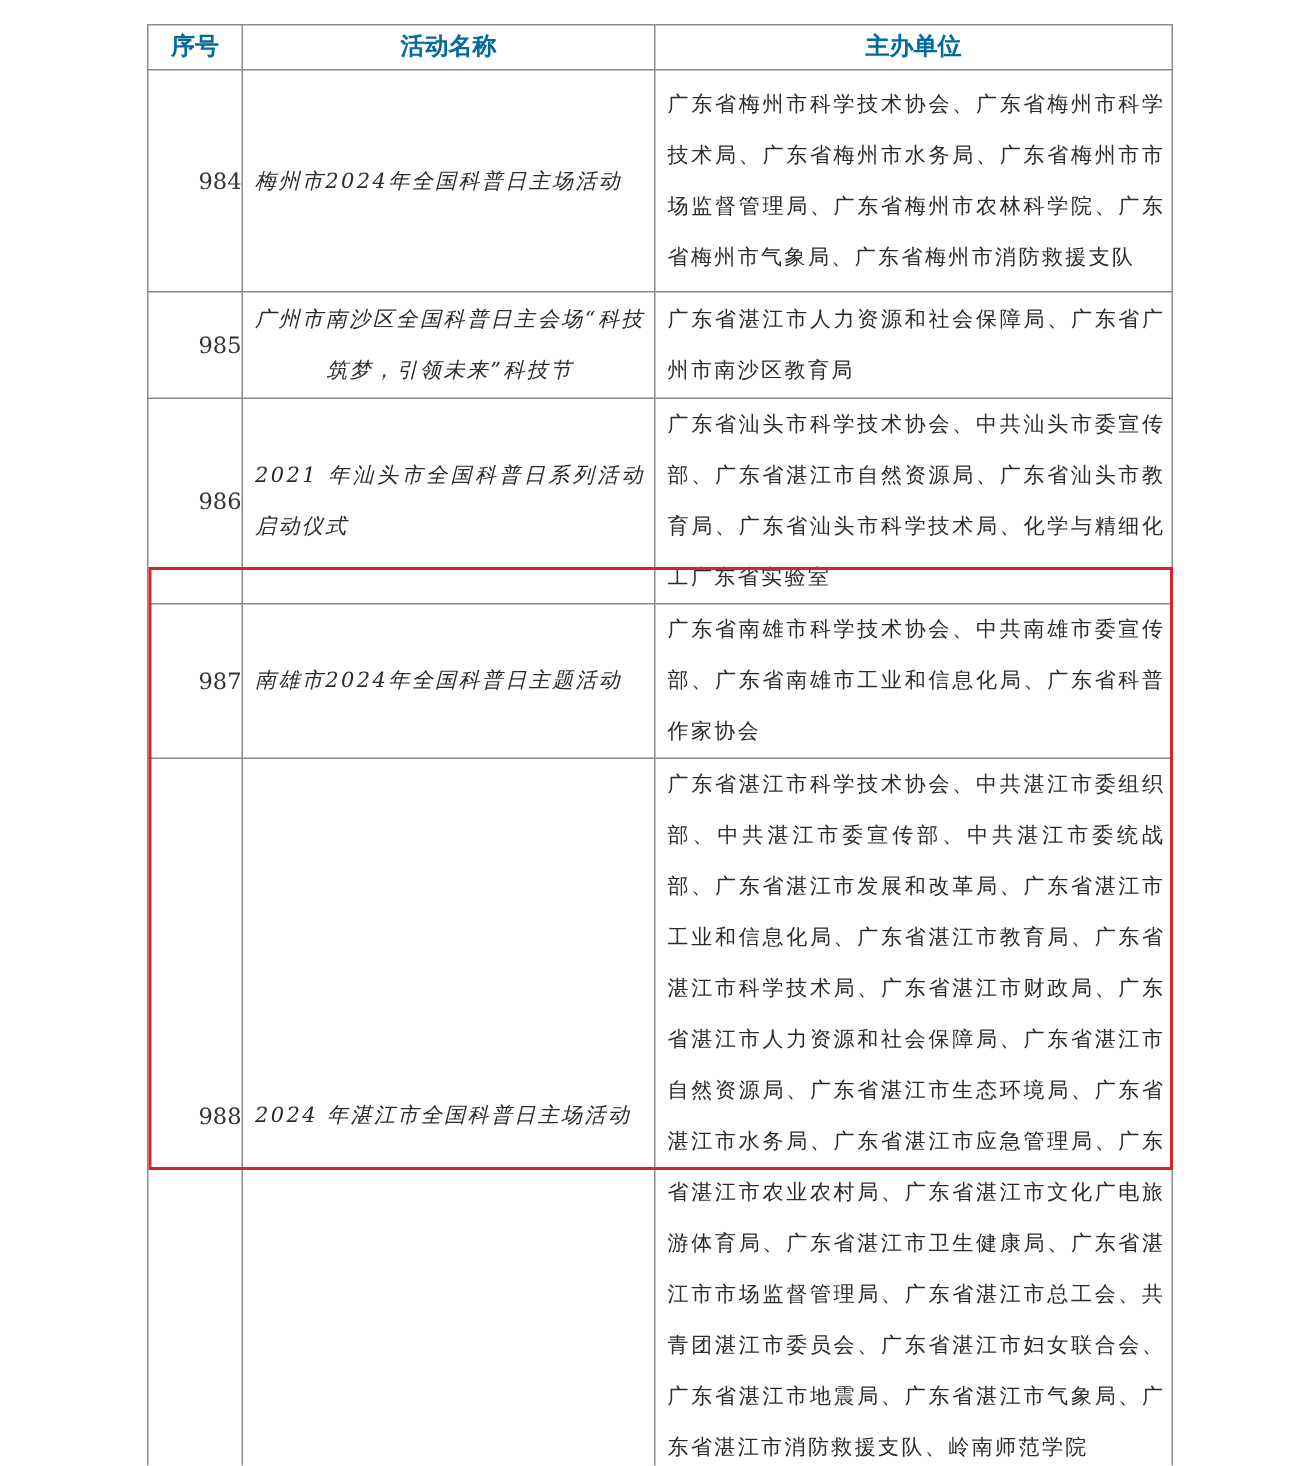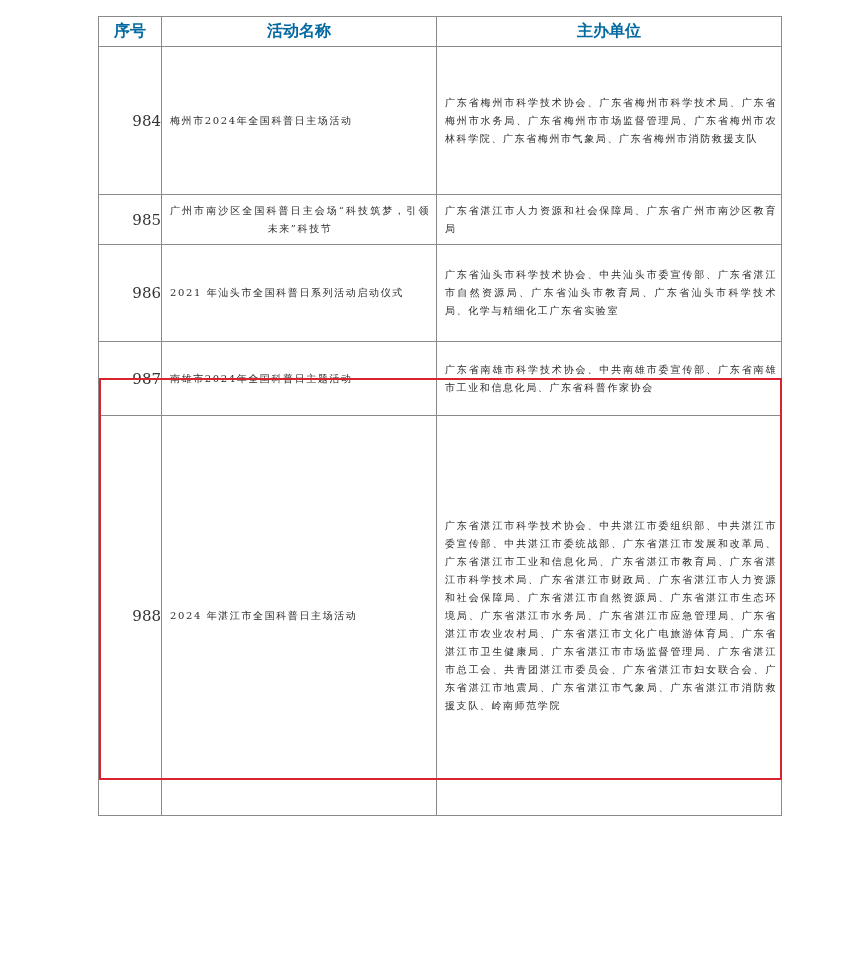--- a/index.html
+++ b/index.html
@@ -38,28 +38,29 @@
   }
   .col-no { width: 63px; }
   .col-name { width: 275px; }
   .col-org { width: 345px; }
   td.cell-no {
     text-align: right;
     font-size: 15px;
     color: #333;
   }
   td.cell-name, td.cell-org {
-    font-size: 10px;
-    line-height: 18px;
+    font-size: 14px;
+    line-height: 34px;
     letter-spacing: 1.6px;
     text-align: justify;
     text-align-last: left;
   }
   td.cell-name {
     padding: 1px 6px 1px 8px;
+    font-style: italic;
   }
   td.cell-org {
     padding: 0 4px 0 8px;
   }
   .quote-center {
     text-align: right;
     text-align-last: center !important;
   }
   .highlight-box {
     position: absolute;

